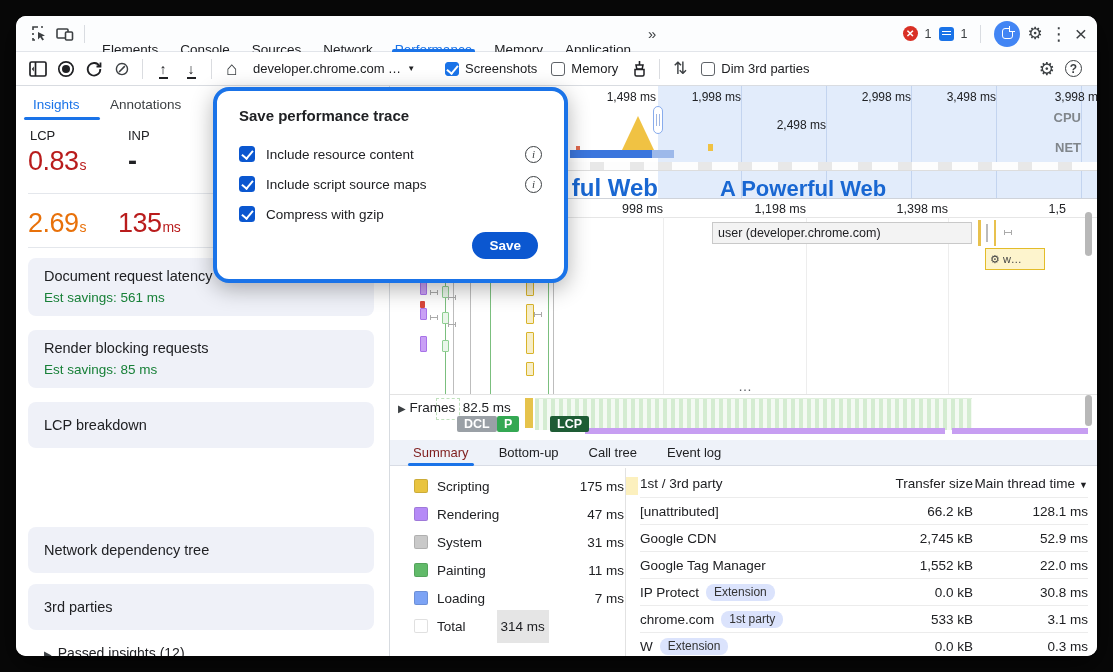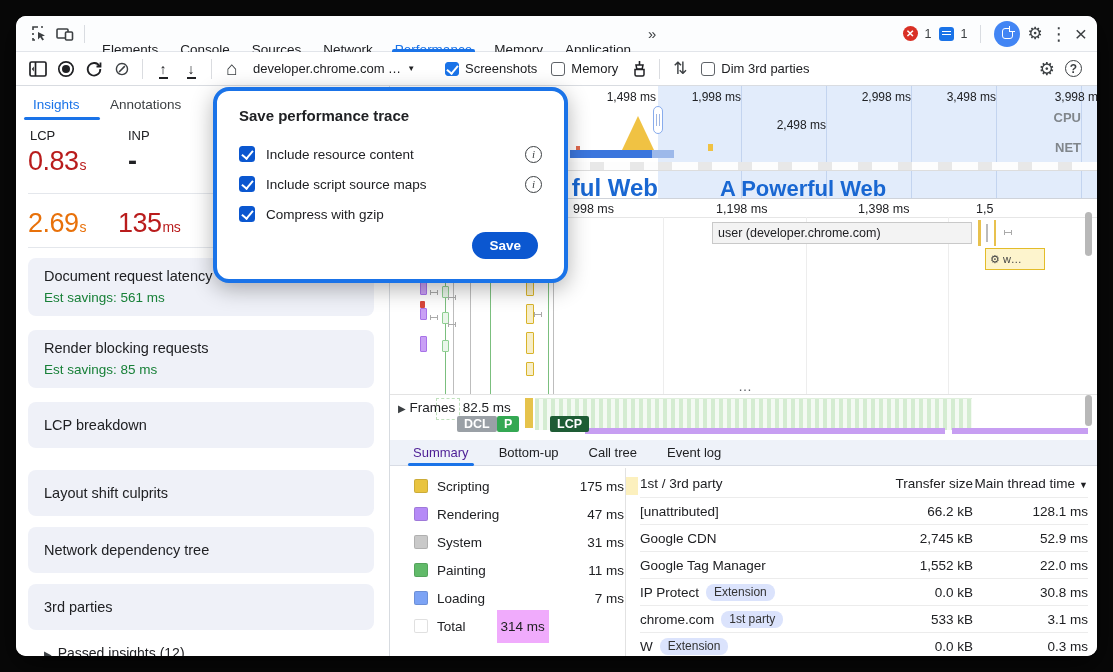--- a/index.html
+++ b/index.html
@@ -58,41 +58,41 @@
   .pane{position:absolute;left:374px;top:70px;right:0;bottom:0;background:#fff;overflow:hidden;}
   .ov-shade{position:absolute;left:268px;top:0;width:439px;height:112px;background:rgba(203,220,247,.55);}
   .ov-line{position:absolute;top:0;height:112px;width:1px;background:#c3d4ef;}
   .ov-tick{position:absolute;top:4px;width:84px;text-align:right;font-size:12px;color:#202124;}
   .cpu-net{position:absolute;width:70px;text-align:right;font-size:13px;font-weight:bold;color:#80868b;}
   .ov-border{position:absolute;left:0;top:112px;width:100%;height:1px;background:#cfd3da;}
   .spike{position:absolute;width:0;height:0;border-left:16px solid transparent;border-right:16px solid transparent;border-bottom:34px solid #f0c243;}
   .netbar{position:absolute;height:8px;background:#3b76dd;}
   .film-strip-nav{position:absolute;height:9px;background:repeating-linear-gradient(90deg,#e8e8e8 0 14px,#fdfdfd 14px 40px);border-bottom:1px solid #ddd;}
   .film-text{position:absolute;font-weight:bold;color:#1967d2;white-space:nowrap;}
-  .dt-tick{position:absolute;top:116px;width:90px;text-align:left;font-size:12.5px;color:#202124;}
+  .dt-tick{position:absolute;top:116px;width:90px;text-align:right;font-size:12.5px;color:#202124;}
   .dt-border{position:absolute;left:0;top:131px;width:100%;height:1px;background:#e6e6e6;}
   .gridv{position:absolute;top:131px;height:178px;width:1px;background:#ededed;}
   .net-box{position:absolute;top:136px;height:22px;background:#f3f3f3;border:1px solid #c9c9c9;font-size:12.5px;color:#202124;
            line-height:20px;padding:0 5px;white-space:nowrap;overflow:hidden;}
   .yel-event{position:absolute;background:#fdf4cd;border:1px solid #e3bc29;font-size:11px;color:#444;line-height:20px;padding:0 4px;white-space:nowrap;overflow:hidden;}
   .vline{position:absolute;width:1px;top:180px;height:128px;}
   .candle{position:absolute;border-radius:1px;}
   .htick{position:absolute;width:8px;height:5px;border-left:1px solid #aaa;border-right:1px solid #aaa;
          background:linear-gradient(to bottom,transparent 2px,#aaa 2px,#aaa 3px,transparent 3px);}
   .ellipsis{position:absolute;font-size:14px;color:#5f6368;letter-spacing:2px;}
   .frames-border{position:absolute;left:0;top:308px;width:100%;height:1px;background:#e3e3e3;}
   .frames-label{position:absolute;top:314px;font-size:13.5px;color:#202124;white-space:nowrap;z-index:3;}
   .frames-strip{position:absolute;top:312px;height:32px;background:repeating-linear-gradient(90deg,#d4ecd1 0 4px,#f4faf3 4px 8px);border-top:1px solid #e0efdd;}
   .marker{position:absolute;top:330px;color:#fff;font-size:12.5px;font-weight:bold;padding:1px 7px;border-radius:2px;z-index:4;}
   .purple-bar{position:absolute;top:342px;height:6px;background:#c79ef2;}
   .scroll-thumb{position:absolute;width:7px;background:#b8b8b8;border-radius:4px;}
   
   .btabs{position:absolute;left:0;top:354px;width:100%;height:26px;background:#eef2f9;border-bottom:1px solid #d8dce5;display:flex;align-items:center;padding-left:10px;gap:4px;}
   .btab{font-size:13px;color:#202124;height:26px;line-height:26px;padding:0 13px;position:relative;white-space:nowrap;}
-  .btab.active{color:#4c1d95;}
+  .btab.active{color:#7f1d1d;}
   .btab.active::after{content:"";position:absolute;left:8px;right:8px;bottom:0;height:2.5px;background:#1a73e8;border-radius:2px;}
   .sum-left{position:absolute;left:24px;top:386px;width:210px;}
   .range{font-size:13.5px;color:#202124;margin-bottom:10px;}
   .leg-row{display:flex;align-items:center;height:28px;font-size:13.5px;color:#202124;position:relative;}
   .leg-swatch{width:14px;height:14px;border-radius:2px;margin-right:9px;border:1px solid rgba(0,0,0,.12);}
   .leg-val{margin-left:auto;}
   .leg-flash{position:absolute;right:-14px;top:5px;width:12px;height:18px;background:#fcf0be;}
   .bsep{position:absolute;left:235px;top:382px;bottom:0;width:1px;background:#e2e2e2;}
   .ptable{position:absolute;left:250px;top:384px;width:448px;}
   .prow{display:flex;align-items:center;height:27px;font-size:13.5px;color:#202124;border-top:1px solid #ececec;}
@@ -256,23 +256,20 @@
     <div class="card" style="top:172px;height:58px;">
       <div class="card-title">Document request latency</div>
       <div class="card-sav">Est savings: 561 ms</div>
     </div>
     <div class="card" style="top:244px;height:58px;">
       <div class="card-title">Render blocking requests</div>
       <div class="card-sav">Est savings: 85 ms</div>
     </div>
     <div class="card" style="top:316px;height:46px;display:flex;align-items:center;">
       <div class="card-title">LCP breakdown</div>
-    </div>
-    <div class="card" style="top:384px;height:46px;display:flex;align-items:center;">
-      <div class="card-title">Layout shift culprits</div>
     </div>
     <div class="card" style="top:441px;height:46px;display:flex;align-items:center;">
       <div class="card-title">Network dependency tree</div>
     </div>
     <div class="card" style="top:498px;height:46px;display:flex;align-items:center;">
       <div class="card-title">3rd parties</div>
     </div>
     <div class="passed" style="top:559px;">
       <span class="tri">▶</span><span>Passed insights (12)</span>
     </div>
@@ -402,21 +399,21 @@
         <span class="leg-val">11 ms</span>
       </div>
       <div class="leg-row">
         <span class="leg-swatch" style="background-color: rgb(124, 163, 245);"></span>
         <span>Loading</span>
         <span class="leg-val">7 ms</span>
       </div>
       <div class="leg-row">
         <span class="leg-swatch" style="background-color: rgb(255, 255, 255);"></span>
         <span>Total</span>
-        <span class="leg-val" style="background:#f0abfc;padding:9px 4px;margin-left:31px;">314 ms</span>
+        <span class="leg-val" style="background:#e5e5e5;padding:9px 4px;margin-left:31px;">314 ms</span>
       </div>
     </div>
     <div class="bsep"></div>
     <div class="ptable">
       <div class="prow header">
         <span class="pname">1st / 3rd party</span>
         <span class="psize">Transfer size</span>
         <span class="ptime"><span>Main thread time</span><span class="sort">▼</span></span>
       </div>
       <div class="prow">

